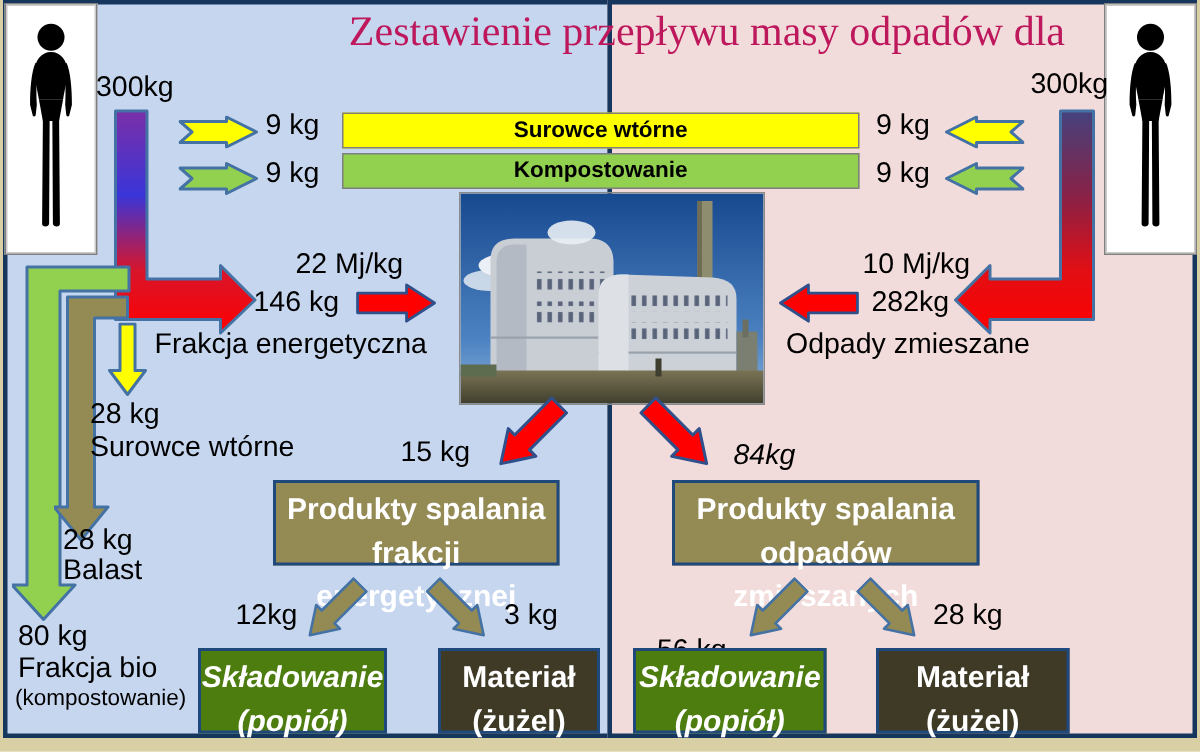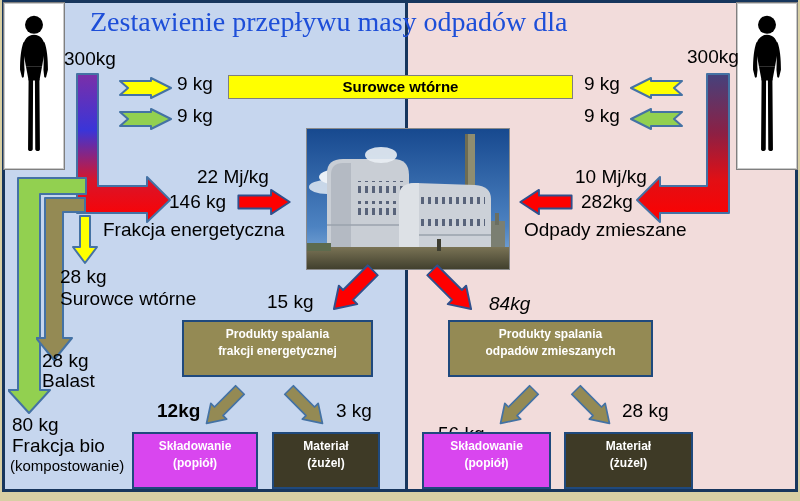--- a/index.html
+++ b/index.html
@@ -8,32 +8,32 @@
     background:#d8cfa4;
     font-family:"Liberation Sans",sans-serif;color:#000;
   }
   .panel{position:absolute;top:0;height:492px;border:3px solid #17365d;box-sizing:border-box;}
   #panel-left{left:2px;width:406px;background:#c6d6ee;}
   #panel-right{left:405px;width:393px;background:#f2dcdb;}
   .person-box{position:absolute;top:2px;width:60px;height:166px;background:#fff;
     border:1px solid #7f7f7f;box-shadow:0 0 0 1px #c9c9c9 inset;display:flex;align-items:center;justify-content:center;}
   #person-left{left:3px;}
   #person-right{left:736px;}
-  .title{position:absolute;left:90px;right:90px;top:6px;text-align:left;
-    font-family:"Liberation Serif",serif;font-size:28px;line-height:1.16;color:#1d4ed8;}
+  .title{position:absolute;left:90px;right:90px;top:6px;text-align:right;
+    font-family:"Liberation Serif",serif;font-size:28px;line-height:1.16;color:#be185d;}
   .lbl{position:absolute;font-size:19px;line-height:1.1;white-space:nowrap;}
   .lbl.small{font-size:15px;}
   .banner{position:absolute;left:228px;width:345px;height:24px;border:1px solid #7f7f7f;
     box-sizing:border-box;text-align:center;font-size:15px;font-weight:600;line-height:21px;}
   #banner-recycle{top:75px;background:#ffff00;}
   #banner-compost{top:102px;background:#92d050;}
   .procbox{position:absolute;border:2px solid #1f497d;box-sizing:border-box;background:#948a54;
-    color:#fff;font-weight:bold;font-size:12px;text-align:center;line-height:1.45;padding-top:4px;}
-  .tanbox{background:#d946ef;}
-  .darkbox{background:#3e3a26;}
+    color:#fff;font-weight:bold;font-size:20px;text-align:center;line-height:1.45;padding-top:4px;}
+  .tanbox{background:#4d7c0f;font-style:italic;}
+  .darkbox{background:#3e3a26;margin-left:20px;}
   svg{display:block;}
   .flip{transform:scaleX(-1);}
   .rot-sw{transform:rotate(135deg);}
   .rot-se{transform:rotate(45deg);}
   .abs{position:absolute;}
 </style>
 </head>
 <body>
 
 <div id="stage">
@@ -106,20 +106,21 @@
   <svg class="abs" style="left:119px;top:77px;" width="54" height="22" fill="#ffff00" stroke="#4472a4">
       <use href="#fat-arrow"></use>
     </svg>
   <div class="lbl" style="left:177px;top:74px;">9 kg</div>
   <svg class="abs" style="left:119px;top:108px;" width="54" height="22" fill="#92d050" stroke="#4472a4">
       <use href="#fat-arrow"></use>
     </svg>
   <div class="lbl" style="left:177px;top:106px;">9 kg</div>
 
   <div class="banner" id="banner-recycle">Surowce wtórne</div>
+  <div class="banner" id="banner-compost">Kompostowanie</div>
 
   <div class="lbl" style="left:165px;top:167px;margin-left:32px;">22 Mj/kg</div>
   <div class="lbl" style="left:169px;top:192px;">146 kg</div>
   <svg class="abs" style="left:237px;top:188px;" width="55" height="28" fill="#fe0000" stroke="#30508c">
       <use href="#block-arrow"></use>
     </svg>
   <div class="lbl" style="left:103px;top:220px;">Frakcja energetyczna</div>
 
   <svg class="abs" style="left:72px;top:215px;" width="26" height="50" fill="#ffff00" stroke="#4472a4">
       <use href="#down-arrow"></use>
@@ -186,21 +187,21 @@
     <div>Produkty spalania</div>
     <div>frakcji energetycznej</div>
   </div>
 
   <svg class="abs rot-sw" style="left:198px;top:394px;" width="50" height="26" fill="#948a54" stroke="#4472a4">
       <use href="#block-arrow"></use>
     </svg>
   <svg class="abs rot-se" style="left:281px;top:394px;" width="50" height="26" fill="#948a54" stroke="#4472a4">
       <use href="#block-arrow"></use>
     </svg>
-  <div class="lbl" style="left:157px;top:401px;font-weight:bold;">12kg</div>
+  <div class="lbl" style="left:157px;top:401px;">12kg</div>
   <div class="lbl" style="left:336px;top:401px;">3 kg</div>
 
   <div class="procbox tanbox" style="left:132px;top:432px;width:126px;height:57px;">
     <div>Składowanie</div>
     <div>(popiół)</div>
   </div>
   <div class="procbox darkbox" style="left:272px;top:432px;width:108px;height:57px;">
     <div>Materiał</div>
     <div>(żużel)</div>
   </div>

